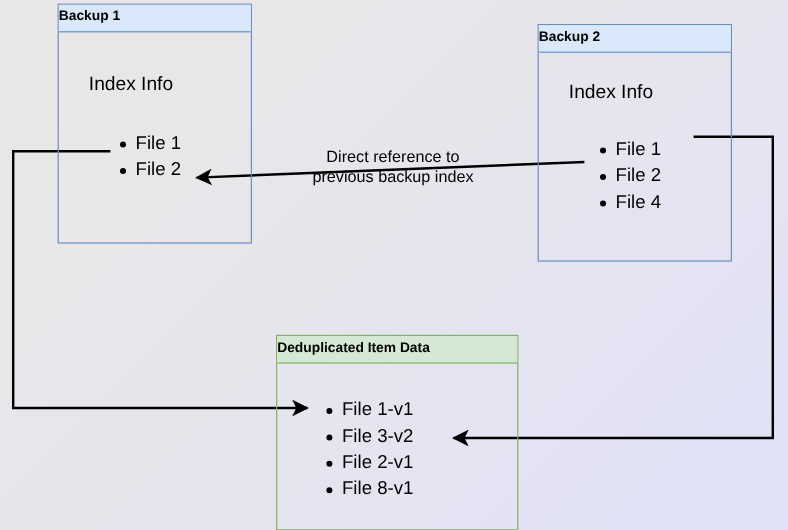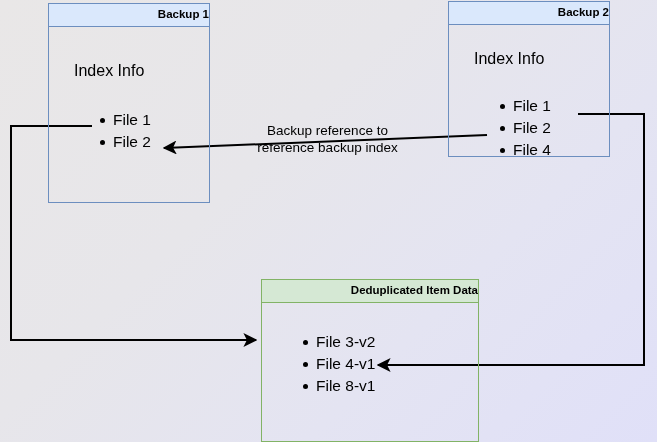--- a/index.html
+++ b/index.html
@@ -28,21 +28,21 @@
     border: 1px solid #82b366;
   }
   .box-header {
     position: absolute;
     left: 0;
     top: 0;
     right: 0;
     box-sizing: border-box;
     height: 23px;
     line-height: 21px;
-    text-align: right;
+    text-align: left;
     font-size: 11.5px;
     font-weight: bold;
     color: #000000;
   }
   .hdr-blue {
     background: #dae8fc;
     border-bottom: 1px solid #6c8ebf;
   }
   .hdr-green {
     background: #d5e8d4;
@@ -117,37 +117,38 @@
 
   <div class="box box-blue" style="left:48px; top:3px; width:162px; height:200px;">
     <div class="box-header hdr-blue">Backup 1</div>
     <div class="box-title" style="left:25px; top:58px;">Index Info</div>
     <ul class="item-list" style="left:50px; top:105px;">
       <li>File 1</li>
       <li>File 2</li>
     </ul>
   </div>
 
-  <div class="box box-blue" style="left:448px; top:1px; width:162px; height:156px;">
+  <div class="box box-blue" style="left:448px; top:20px; width:162px; height:198px;">
     <div class="box-header hdr-blue">Backup 2</div>
     <div class="box-title" style="left:25px; top:48px;">Index Info</div>
     <ul class="item-list" style="left:50px; top:93px;">
       <li>File 1</li>
       <li>File 2</li>
       <li>File 4</li>
     </ul>
   </div>
 
-  <div class="box box-green" style="left:230px; top:279px; width:218px; height:163px;margin-left:31px;">
+  <div class="box box-green" style="left:230px; top:279px; width:202px; height:163px;">
     <div class="box-header hdr-green">Deduplicated Item Data</div>
     <ul class="item-list" style="left:40px; top:51px;">
+      <li>File 1-v1</li>
       <li>File 3-v2</li>
-      <li>File 4-v1</li>
+      <li>File 2-v1</li>
       <li>File 8-v1</li>
     </ul>
   </div>
 
   <div class="center-label" style="left:245px; top:122px; width:165px;">
-    <div>Backup reference to</div>
-    <div>reference backup index</div>
+    <div>Direct reference to</div>
+    <div>previous backup index</div>
   </div>
 
 </div>
 
 </body></html>

